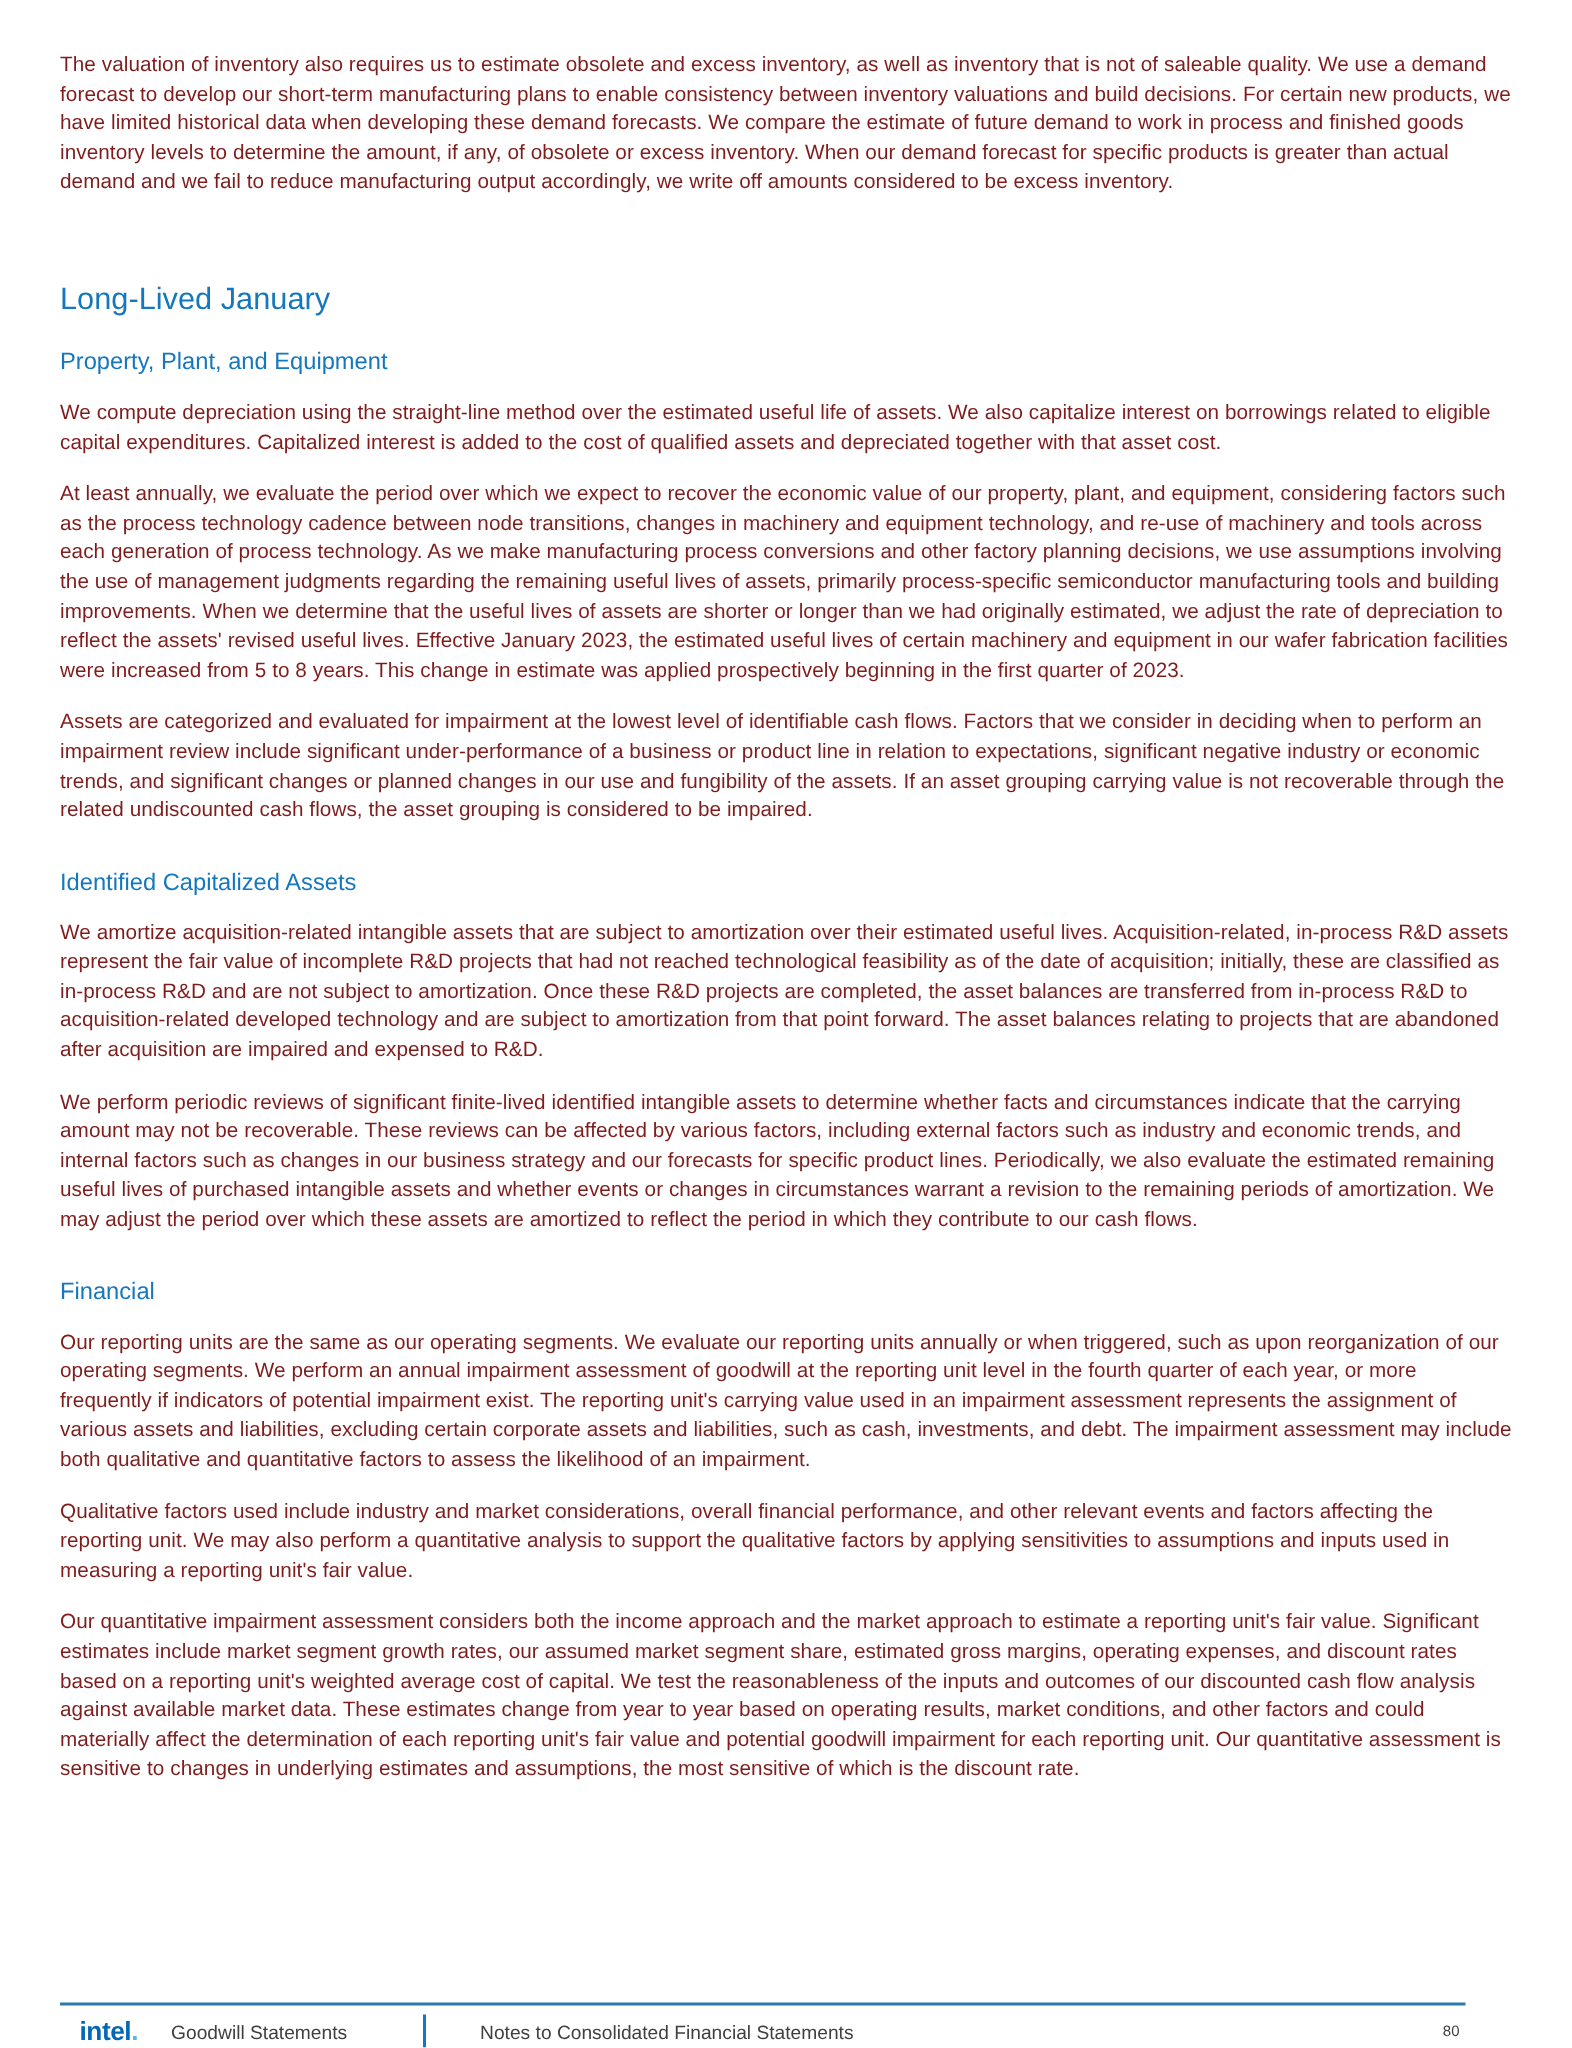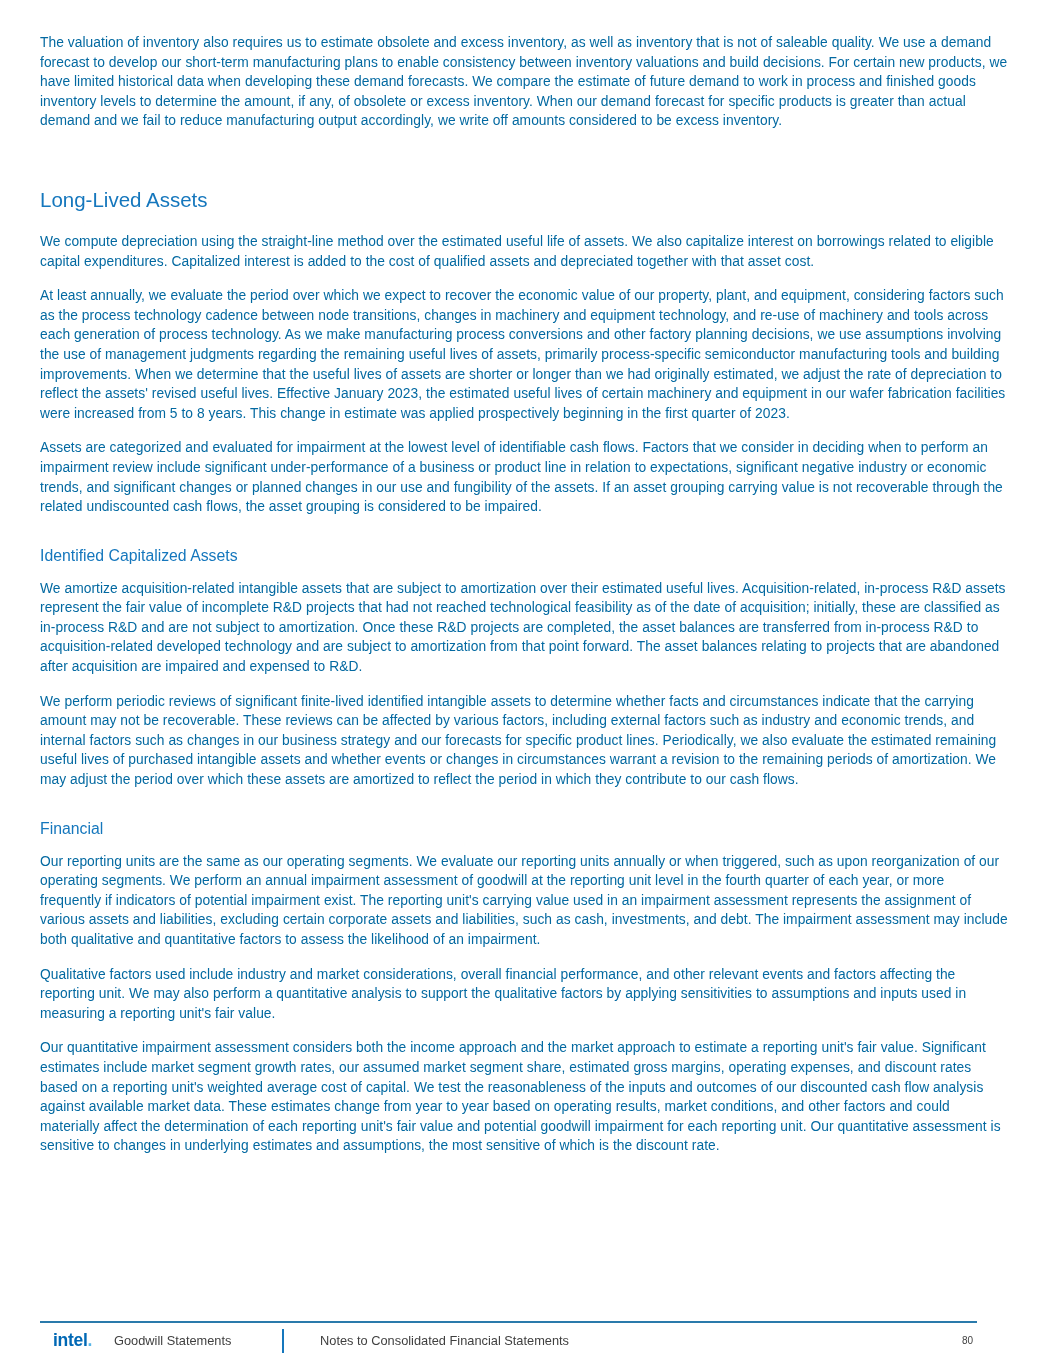--- a/index.html
+++ b/index.html
@@ -14,21 +14,21 @@
     padding: 33px 40px 0 40px;
     display: flex;
     flex-direction: column;
     position: relative;
     overflow: hidden;
   }
 
   .body-para {
     font-size: 13.8px;
     line-height: 19.6px;
-    color: #0369a1;
+    color: #7f1d1d;
     margin: 0 0 15px 0;
     letter-spacing: 0.05px;
   }
 
   .section-heading {
     font-size: 20.5px;
     line-height: 24px;
     font-weight: 400;
     color: #1577bd;
     margin: 42px 0 20px 0;
@@ -38,21 +38,21 @@
     font-size: 15.8px;
     line-height: 19px;
     font-weight: 400;
     color: #1577bd;
     margin: 14px 0 14px 0;
   }
 
   .footer {
     margin-top: auto;
     width: 937px;
-    padding-bottom: 14px;
+    padding-bottom: 0;
   }
 
   .footer-rule {
     height: 2px;
     background: #2a7aab;
     width: 100%;
   }
 
   .footer-row {
     display: flex;
@@ -103,22 +103,23 @@
     padding-right: 4px;
   }
 </style>
 </head>
 <body>
 
 <div class="page">
 
   <p class="body-para">The valuation of inventory also requires us to estimate obsolete and excess inventory, as well as inventory that is not of saleable quality. We use a demand forecast to develop our short-term manufacturing plans to enable consistency between inventory valuations and build decisions. For certain new products, we have limited historical data when developing these demand forecasts. We compare the estimate of future demand to work in process and finished goods inventory levels to determine the amount, if any, of obsolete or excess inventory. When our demand forecast for specific products is greater than actual demand and we fail to reduce manufacturing output accordingly, we write off amounts considered to be excess inventory.</p>
 
-  <h1 class="section-heading">Long-Lived Assets</h1>
+  <h1 class="section-heading">Long-Lived January</h1>
 
+  <h2 class="subsection-heading" style="margin-top:0;">Property, Plant, and Equipment</h2>
   <p class="body-para">We compute depreciation using the straight-line method over the estimated useful life of assets. We also capitalize interest on borrowings related to eligible capital expenditures. Capitalized interest is added to the cost of qualified assets and depreciated together with that asset cost.</p>
   <p class="body-para">At least annually, we evaluate the period over which we expect to recover the economic value of our property, plant, and equipment, considering factors such as the process technology cadence between node transitions, changes in machinery and equipment technology, and re-use of machinery and tools across each generation of process technology. As we make manufacturing process conversions and other factory planning decisions, we use assumptions involving the use of management judgments regarding the remaining useful lives of assets, primarily process-specific semiconductor manufacturing tools and building improvements. When we determine that the useful lives of assets are shorter or longer than we had originally estimated, we adjust the rate of depreciation to reflect the assets' revised useful lives. Effective January 2023, the estimated useful lives of certain machinery and equipment in our wafer fabrication facilities were increased from 5 to 8 years. This change in estimate was applied prospectively beginning in the first quarter of 2023.</p>
   <p class="body-para">Assets are categorized and evaluated for impairment at the lowest level of identifiable cash flows. Factors that we consider in deciding when to perform an impairment review include significant under-performance of a business or product line in relation to expectations, significant negative industry or economic trends, and significant changes or planned changes in our use and fungibility of the assets. If an asset grouping carrying value is not recoverable through the related undiscounted cash flows, the asset grouping is considered to be impaired.</p>
 
   <h2 class="subsection-heading">Identified Capitalized Assets</h2>
   <p class="body-para">We amortize acquisition-related intangible assets that are subject to amortization over their estimated useful lives. Acquisition-related, in-process R&amp;D assets represent the fair value of incomplete R&amp;D projects that had not reached technological feasibility as of the date of acquisition; initially, these are classified as in-process R&amp;D and are not subject to amortization. Once these R&amp;D projects are completed, the asset balances are transferred from in-process R&amp;D to acquisition-related developed technology and are subject to amortization from that point forward. The asset balances relating to projects that are abandoned after acquisition are impaired and expensed to R&amp;D.</p>
   <p class="body-para">We perform periodic reviews of significant finite-lived identified intangible assets to determine whether facts and circumstances indicate that the carrying amount may not be recoverable. These reviews can be affected by various factors, including external factors such as industry and economic trends, and internal factors such as changes in our business strategy and our forecasts for specific product lines. Periodically, we also evaluate the estimated remaining useful lives of purchased intangible assets and whether events or changes in circumstances warrant a revision to the remaining periods of amortization. We may adjust the period over which these assets are amortized to reflect the period in which they contribute to our cash flows.</p>
 
   <h2 class="subsection-heading">Financial</h2>
   <p class="body-para">Our reporting units are the same as our operating segments. We evaluate our reporting units annually or when triggered, such as upon reorganization of our operating segments. We perform an annual impairment assessment of goodwill at the reporting unit level in the fourth quarter of each year, or more frequently if indicators of potential impairment exist. The reporting unit's carrying value used in an impairment assessment represents the assignment of various assets and liabilities, excluding certain corporate assets and liabilities, such as cash, investments, and debt. The impairment assessment may include both qualitative and quantitative factors to assess the likelihood of an impairment.</p>

